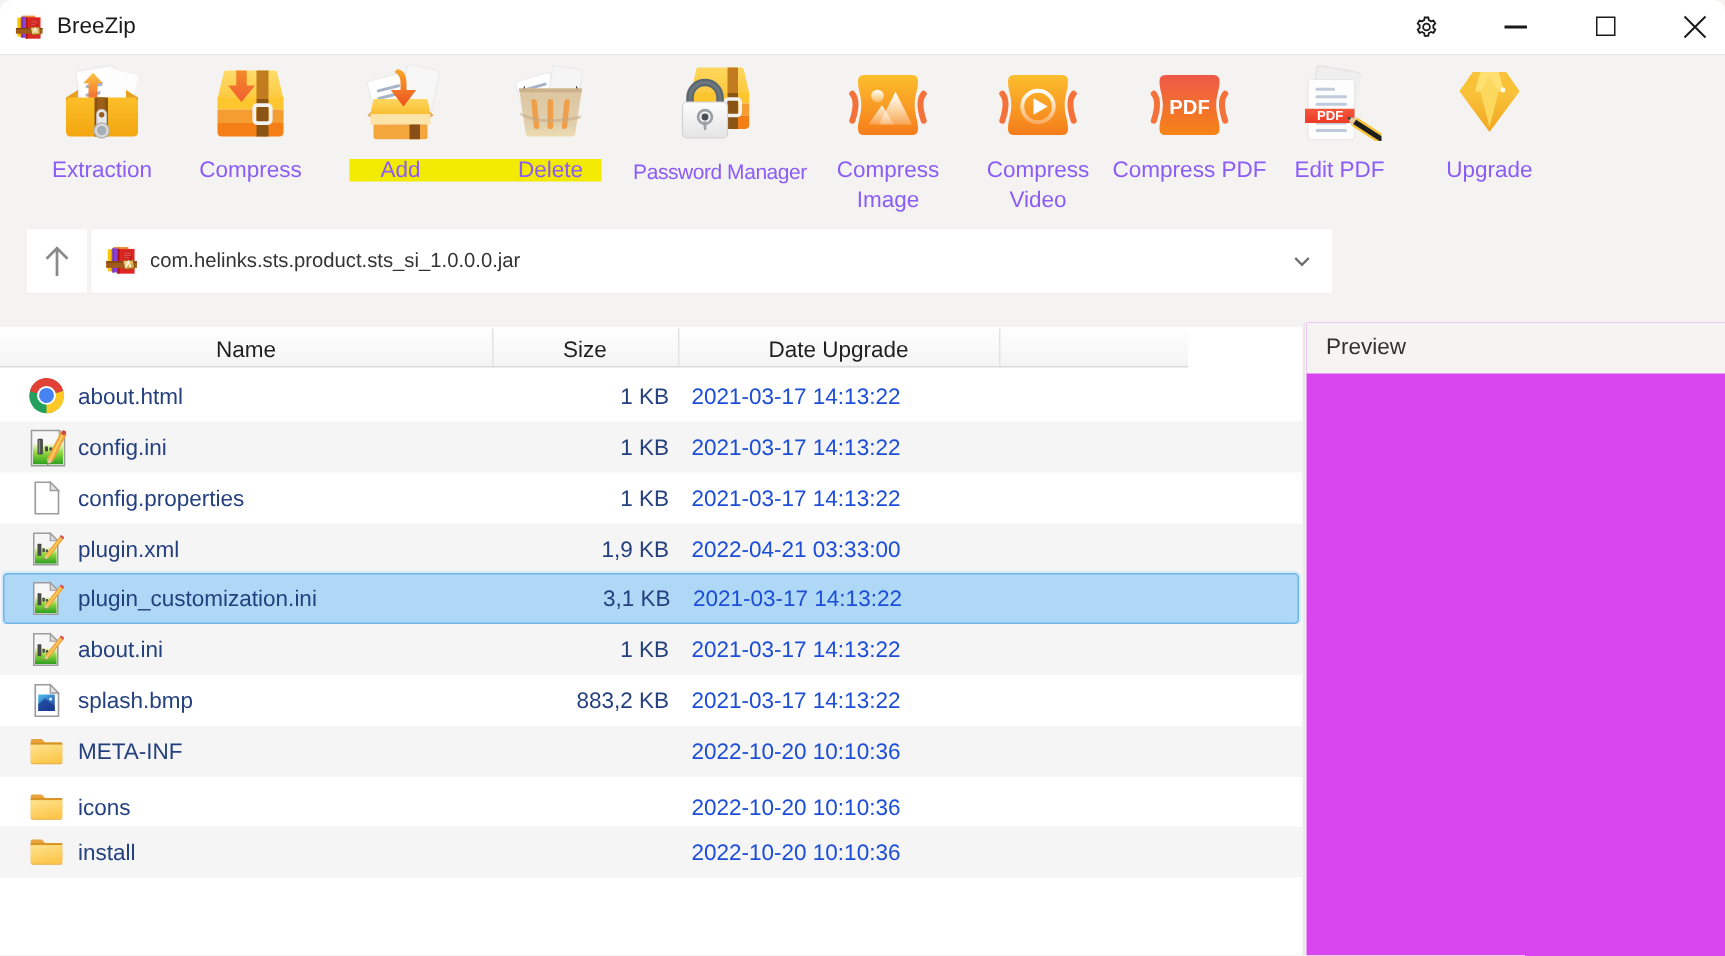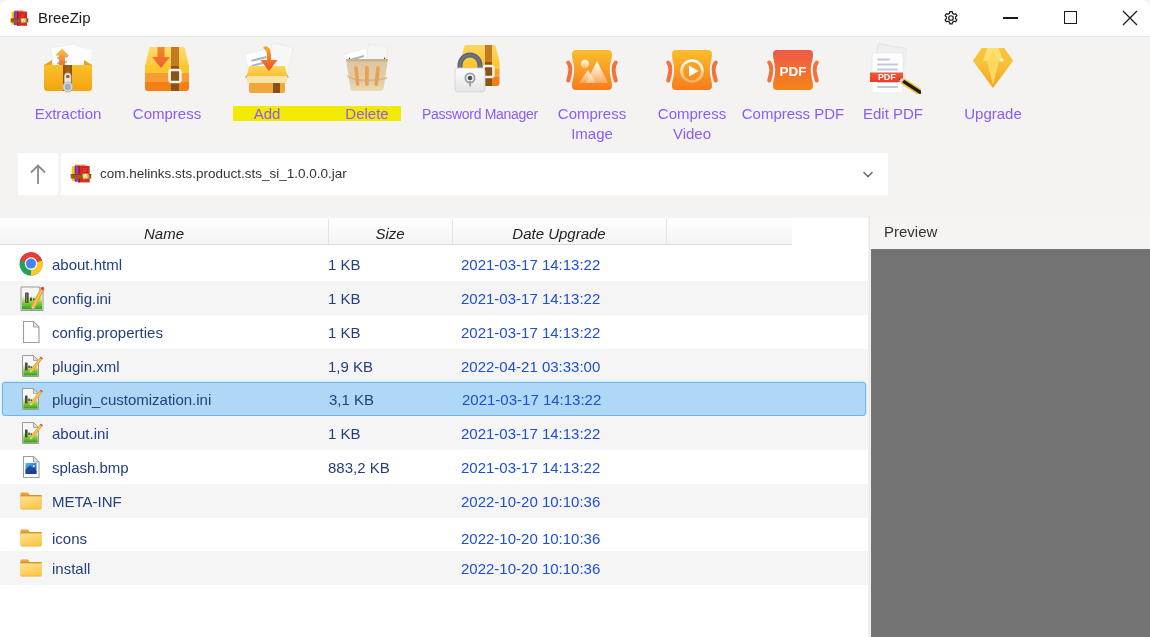--- a/index.html
+++ b/index.html
@@ -18,38 +18,38 @@
 .pwb .lbl { font-size:14px; letter-spacing:-0.3px; }
 #hl { position:absolute; left:233px; top:106px; width:168px; height:15px; background:#f2ea00; }
 
 
 #upbtn { position:absolute; left:18px; top:153px; width:40px; height:42px; background:#fff; }
 #addr { position:absolute; left:61px; top:153px; width:827px; height:42px; background:#fff; }
 #addrtext { position:absolute; left:39px; top:0; height:42px; line-height:42px; font-size:13.5px; color:#333;text-align:right; }
 
 
 #table { position:absolute; left:0; top:218px; width:868px; height:419px; background:#fff; }
-#thead { position:absolute; left:0; top:0; width:792px; height:27px; background:linear-gradient(#ffffff,#f4f4f4); border-bottom:1px solid #d9d9d9;font-style:italic; }
+#thead { position:absolute; left:0; top:0; width:792px; height:27px; background:linear-gradient(#ffffff,#f4f4f4); border-bottom:1px solid #d9d9d9; }
 .hsep { position:absolute; top:1px; width:1px; height:25px; background:#e3e3e3; }
 .hlbl { position:absolute; top:4px; height:23px; line-height:23px; font-size:15px; color:#1f1f1f; text-align:center; }
 .row { position:absolute; left:0; width:868px; height:34px; }
 .row.g { background:#f5f5f5; }
 .row.sel { left:2px; width:864px; background:#aed8f5; border:1px solid #70b5e8; border-radius:3px; box-shadow:0 0 0 1.5px #d9ecfa; }
 .ric { position:absolute; left:19px; top:5px; width:24px; height:24px; }
 .rname { position:absolute; left:52px; top:0; height:34px; line-height:35px; font-size:15px; color:#24407f; }
-.rsize { position:absolute; left:328px; top:0; width:118px; height:34px; line-height:35px; font-size:15px; color:#24407f; }
+.rsize { position:absolute; left:328px; top:0; width:118px; height:34px; line-height:35px; font-size:15px; color:#24407f; text-align:right; }
 .rdate { position:absolute; left:461px; top:0; height:34px; line-height:35px; font-size:15px; color:#1d4ed8; }
 .sel .rname { line-height:33px; left:49px; }
 .sel .rsize { line-height:33px; left:326px; }
 .sel .rdate { line-height:33px; left:459px; }
 .sel .ric { top:4px; left:16px; }
 
 
 #divider { position:absolute; left:869px; top:215px; width:1px; height:422px; background:#e7e7e7; }
-#preview { position:absolute; left:871px; top:215px; width:279px; height:422px; background:#737373; }
+#preview { position:absolute; left:871px; top:215px; width:279px; height:422px; background:#d946ef; }
 #pvhead { position:absolute; left:0; top:0; width:279px; height:34px; background:#f5f4f3; }
 #pvhead span { position:absolute; left:13px; top:0; height:34px; line-height:34px; font-size:15px; color:#323232; }
 </style>
 </head>
 <body>
 
 <div id="titlebar"></div>
 <div class="abs" style="left:10px;top:9px;width:19px;height:19px;"><svg width="19" height="19" viewBox="0 0 24 24">
 <rect x="6" y="1.8" width="11" height="2.4" fill="#e8923f"></rect>
 <rect x="2" y="3.5" width="3.4" height="16" fill="#fcc500"></rect>

